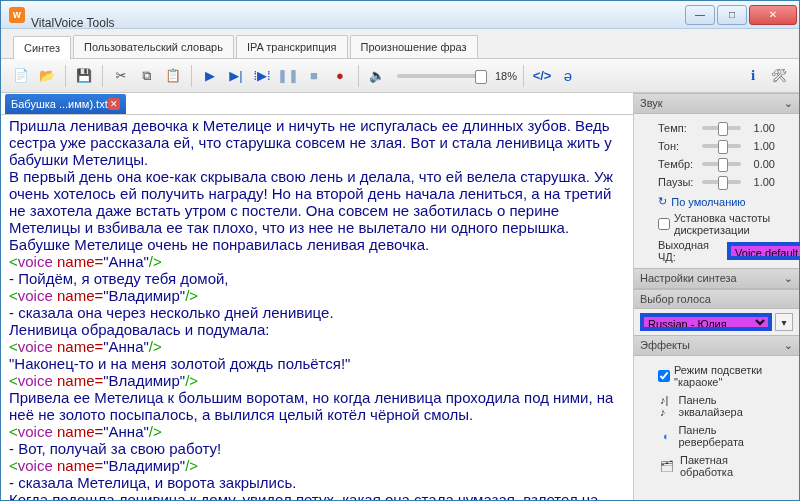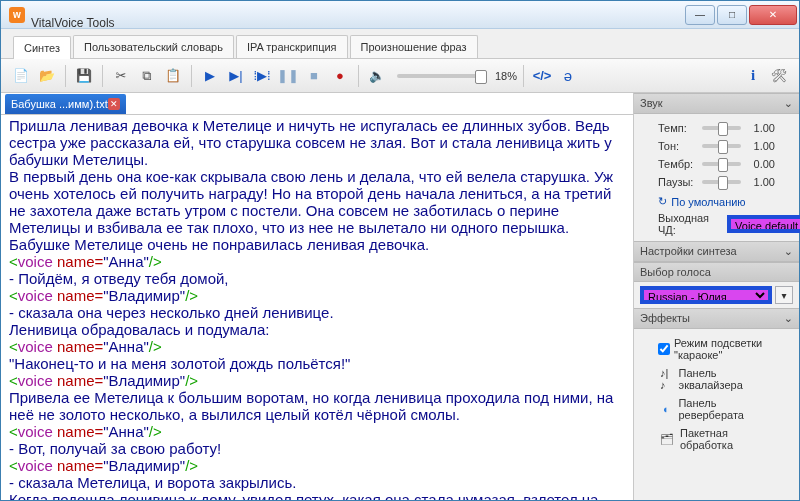--- a/index.html
+++ b/index.html
@@ -114,21 +114,21 @@
         <span class="plain">Пришла ленивая девочка к Метелице и ничуть не испугалась ее длинных зубов. Ведь сестра уже рассказала ей, что старушка совсем не злая. Вот и стала ленивица жить у бабушки Метелицы.</span><br>
         <span class="plain">В первый день она кое-как скрывала свою лень и делала, что ей велела старушка. Уж очень хотелось ей получить награду! Но на второй день начала лениться, а на третий не захотела даже встать утром с постели. Она совсем не заботилась о перине Метелицы и взбивала ее так плохо, что из нее не вылетало ни одного перышка. Бабушке Метелице очень не понравилась ленивая девочка.</span><br>
         <span class="tag-ang">&lt;</span><span class="tag-name">voice </span><span class="attr-name">name=</span><span class="attr-val">"<span>Анна</span>"</span><span class="tag-ang">/&gt;</span><br>
         <span class="plain">- Пойдём, я отведу тебя домой,</span><br>
         <span class="tag-ang">&lt;</span><span class="tag-name">voice </span><span class="attr-name">name=</span><span class="attr-val">"<span>Владимир</span>"</span><span class="tag-ang">/&gt;</span><br>
         <span class="plain">- сказала она через несколько дней ленивице.</span><br>
         <span class="plain">Ленивица обрадовалась и подумала:</span><br>
         <span class="tag-ang">&lt;</span><span class="tag-name">voice </span><span class="attr-name">name=</span><span class="attr-val">"<span>Анна</span>"</span><span class="tag-ang">/&gt;</span><br>
         <span class="plain"> "Наконец-то и на меня золотой дождь польётся!"</span><br>
         <span class="tag-ang">&lt;</span><span class="tag-name">voice </span><span class="attr-name">name=</span><span class="attr-val">"<span>Владимир</span>"</span><span class="tag-ang">/&gt;</span><br>
-        <span class="plain">Привела ее Метелица к большим воротам, но когда ленивица проходила под ними, на неё не золото несколько, а вылился целый котёл чёрной смолы.</span><br>
+        <span class="plain">Привела ее Метелица к большим воротам, но когда ленивица проходила под ними, на неё не золото посыпалось, а вылился целый котёл чёрной смолы.</span><br>
         <span class="tag-ang">&lt;</span><span class="tag-name">voice </span><span class="attr-name">name=</span><span class="attr-val">"<span>Анна</span>"</span><span class="tag-ang">/&gt;</span><br>
         <span class="plain">- Вот, получай за свою работу!</span><br>
         <span class="tag-ang">&lt;</span><span class="tag-name">voice </span><span class="attr-name">name=</span><span class="attr-val">"<span>Владимир</span>"</span><span class="tag-ang">/&gt;</span><br>
         <span class="plain">- сказала Метелица, и ворота закрылись.</span><br>
         <span class="plain">Когда подошла ленивица к дому, увидел петух, какая она стала чумазая, взлетел на колодец и закричал:</span>
       </div>
     </div>
 
     <div class="sidebar">
       <div class="panelhdr">
@@ -153,20 +153,24 @@
           </div>
         <div class="srow">
             <span class="lbl">Паузы:</span>
             <div class="sld center"></div>
             <span class="val">1.00</span>
           </div>
         <div class="linkish">
             <span>↻</span>
             <span>По умолчанию</span>
           </div>
+        <label class="ck">
+            <input type="checkbox" style="">
+            <span>Установка частоты дискретизации</span>
+          </label>
         <div class="selrow">
           <span class="lbl2">Выходная ЧД:</span>
           <select><option>Voice default</option></select>
         </div>
       </div>
 
       <div class="panelhdr">
           <span>Настройки синтеза</span>
           <span>⌄</span>
         </div>

